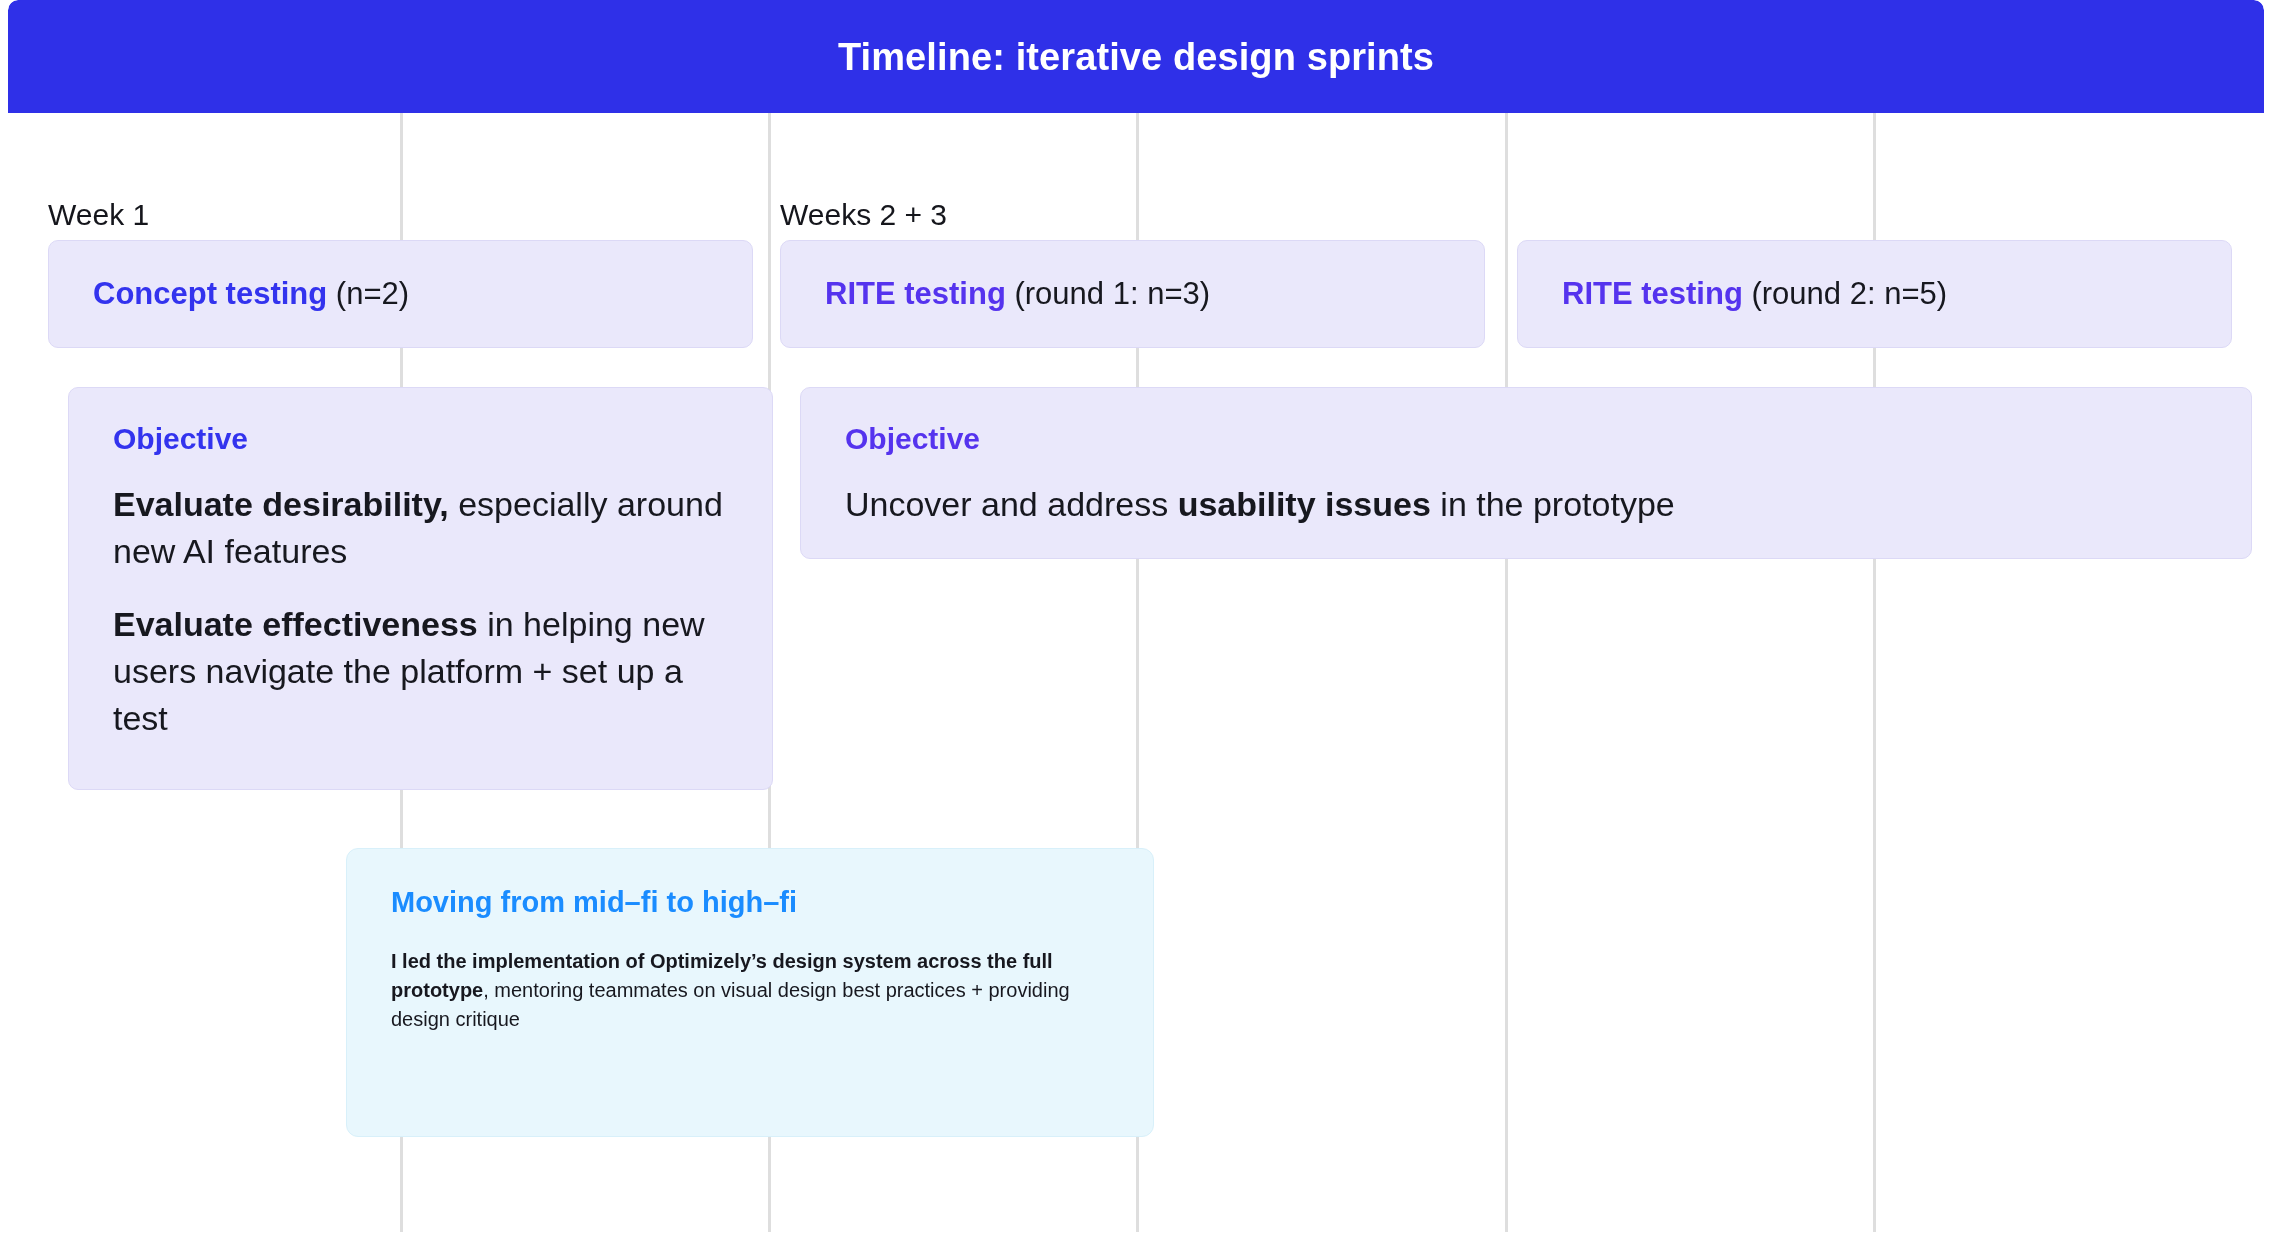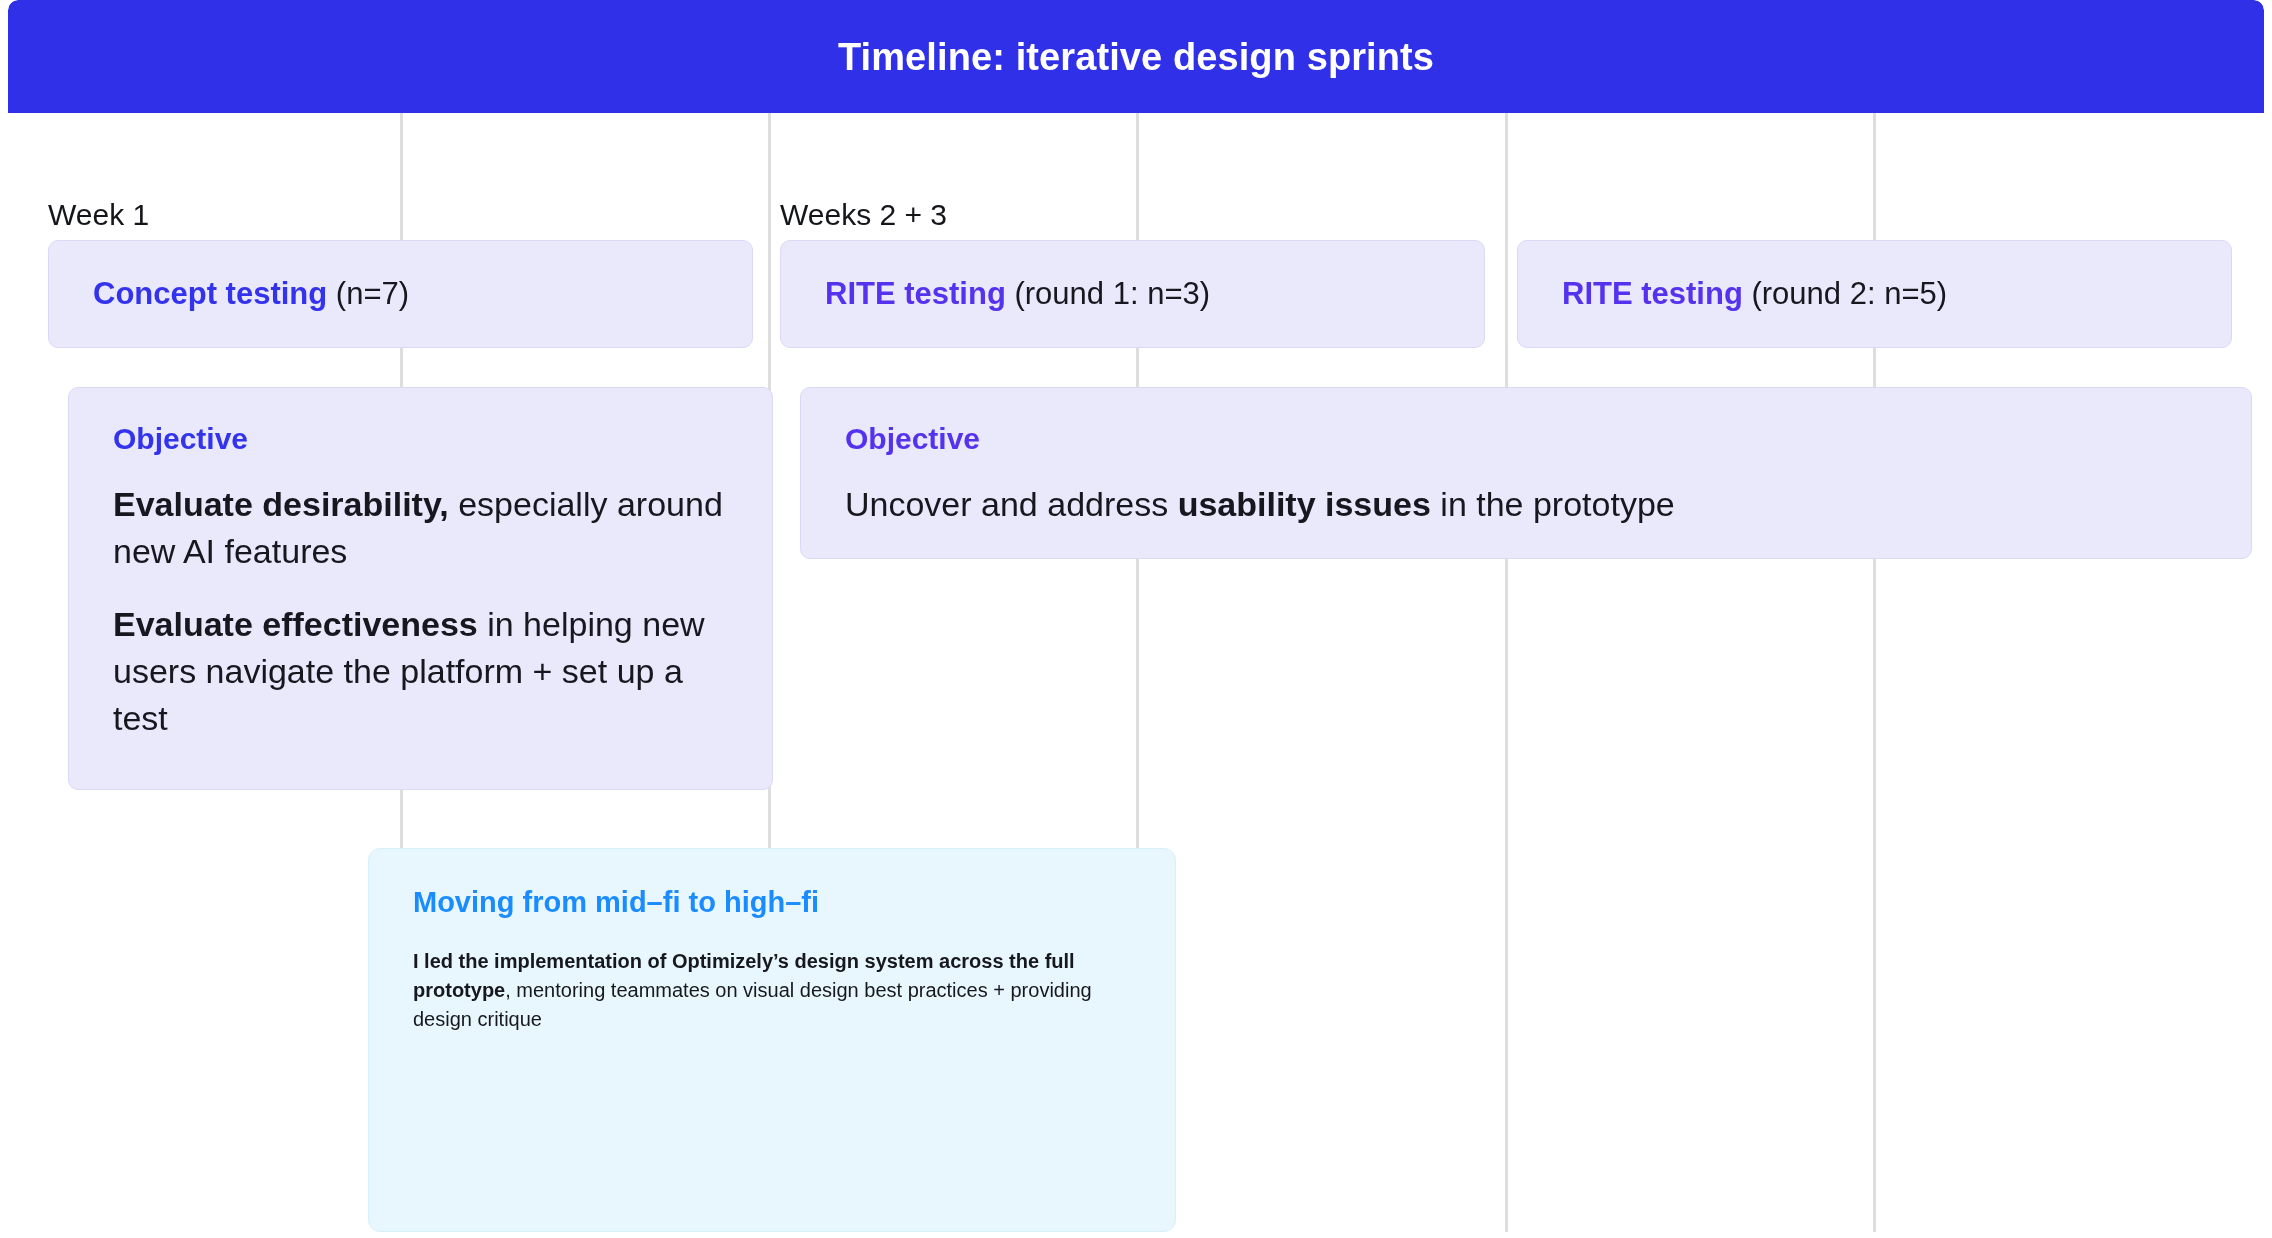--- a/index.html
+++ b/index.html
@@ -186,21 +186,21 @@
       <div class="gridline" style="left:1865px;"></div>
     </div>
 
     <div class="content">
 
       <div class="week-label" style="left:40px; top:87px;">Week 1</div>
       <div class="week-label" style="left:772px; top:87px;">Weeks 2 + 3</div>
 
       <div class="phase-pill" style="left:40px; top:127px; width:705px; height:108px;">
         <div class="phase-text">
-          <span class="strong" style="color:#3333EE;">Concept testing</span><span class="meta"> (n=7)</span>
+          <span class="strong" style="color:#3333EE;">Concept testing</span><span class="meta"> (n=2)</span>
         </div>
       </div>
 
       <div class="phase-pill" style="left:772px; top:127px; width:705px; height:108px;">
         <div class="phase-text">
           <span class="strong" style="color:#5533EE;">RITE testing</span><span class="meta"> (round 1: n=3)</span>
         </div>
       </div>
 
       <div class="phase-pill" style="left:1509px; top:127px; width:715px; height:108px;">
@@ -223,21 +223,21 @@
 
       <div class="objective-card" style="left:772px; top:274px; width:1452px; height:172px;">
         <div class="objective-heading" style="color:#5533EE;">Objective</div>
         <div class="objective-body">
           <p>
             <span>Uncover and address </span><b>usability issues</b><span> in the prototype</span>
           </p>
         </div>
       </div>
 
-      <div class="callout-card" style="left:360px; top:735px; width:808px; height:384px;">
+      <div class="callout-card" style="left:338px; top:735px; width:808px; height:289px;">
         <div class="callout-heading" style="color:#1A8CFF;">Moving from mid–fi to high–fi</div>
         <div class="callout-body">
           <b>I led the implementation of Optimizely’s design system across the full prototype</b><span>, mentoring teammates on visual design best practices + providing design critique</span>
         </div>
       </div>
 
     </div>
   </div>
 </div>
 

